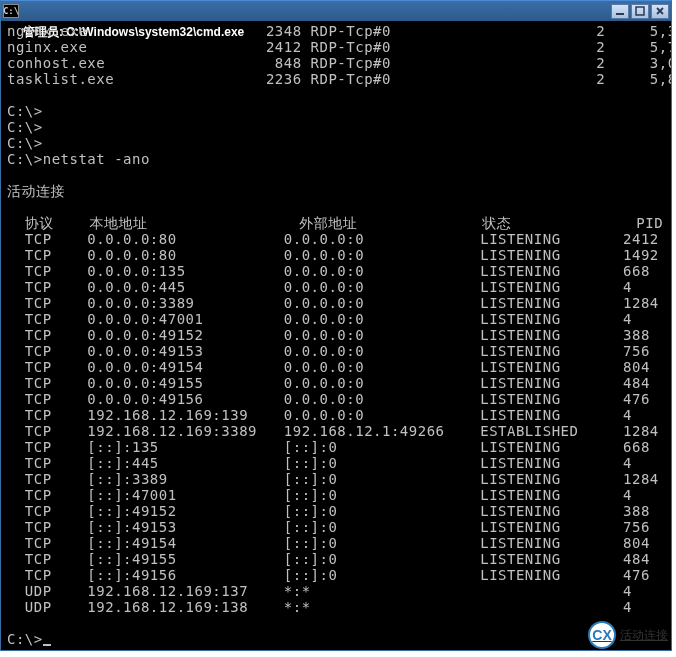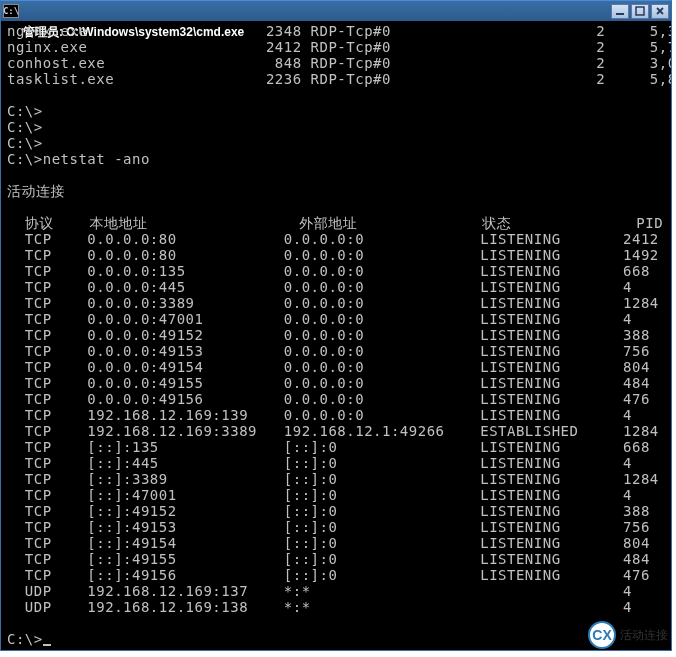--- a/index.html
+++ b/index.html
@@ -89,20 +89,21 @@
     .watermark {
       position: absolute;
       right: 8px;
       bottom: 8px;
       display: flex;
       align-items: center;
       gap: 4px;
       font-size: 12px;
       color: #333;
       font-family: "Microsoft YaHei", sans-serif;
+      text-decoration: underline;
     }
     .watermark-logo {
       width: 28px;
       height: 28px;
       border: 2px solid #2a7ab8;
       border-radius: 50%;
       display: flex;
       align-items: center;
       justify-content: center;
       color: #2a7ab8;

